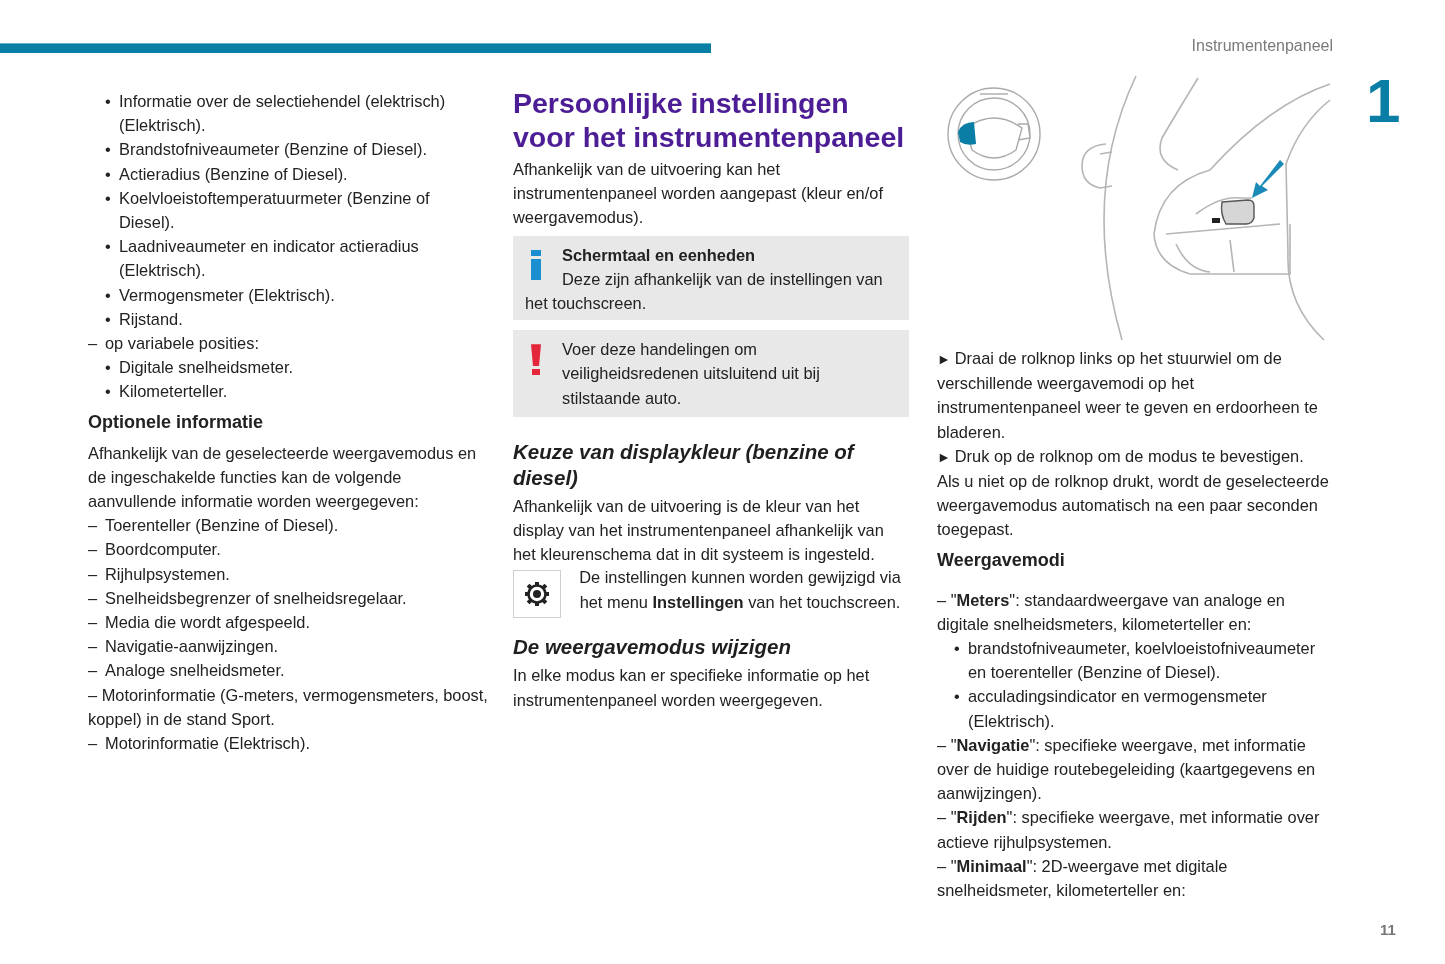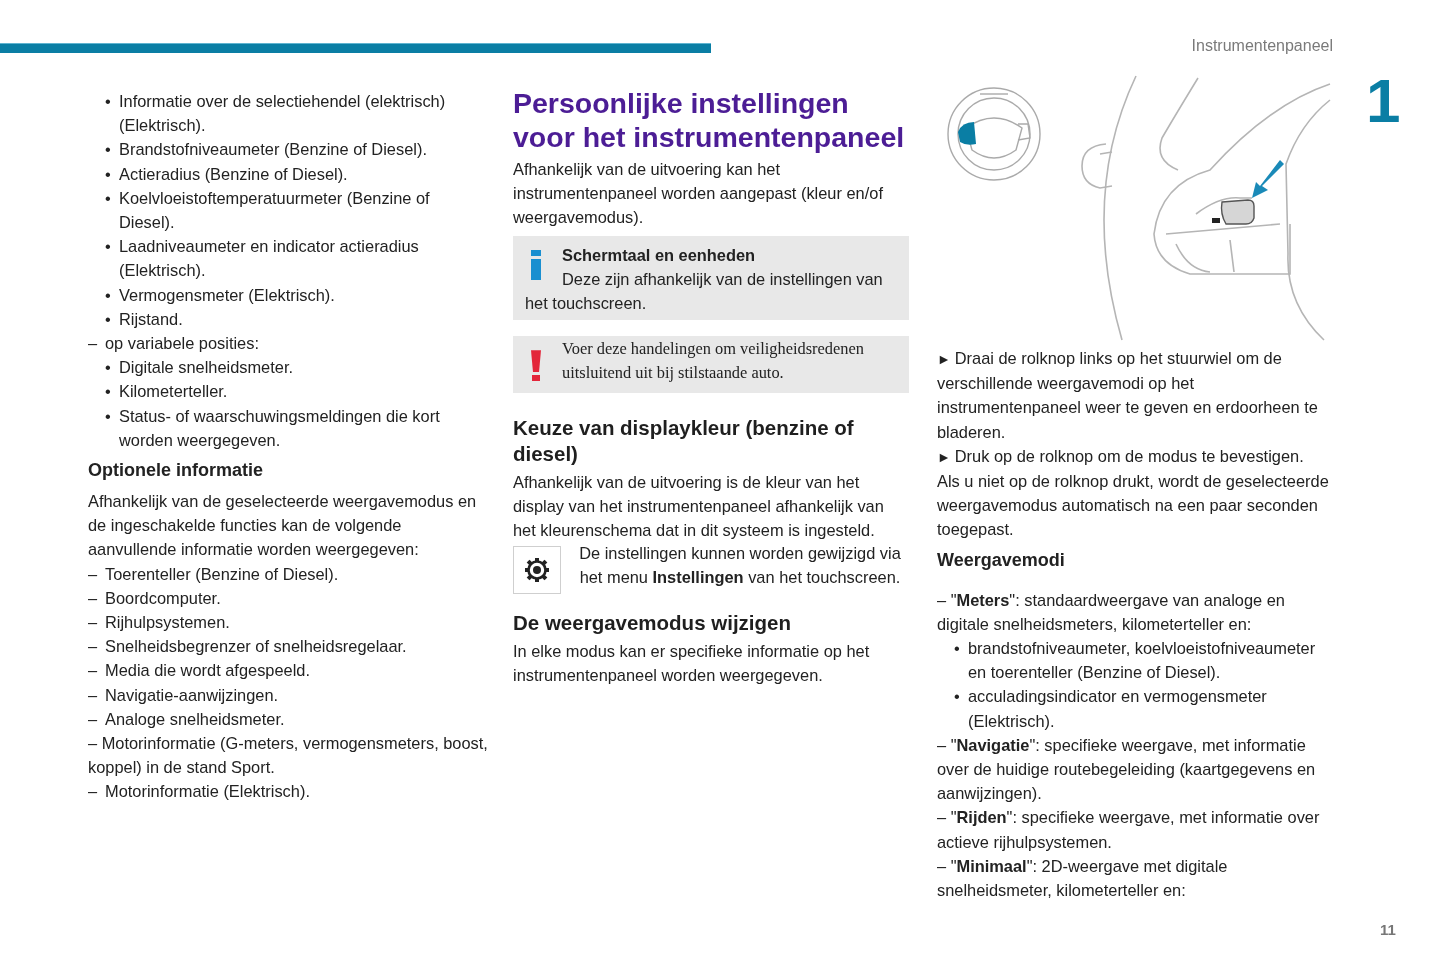--- a/index.html
+++ b/index.html
@@ -18,21 +18,21 @@
   .col3 { left: 937px; top: 346px; width: 400px; }
 
   .bullet { position: relative; padding-left: 31px; }
   .bullet::before { content: "•"; position: absolute; left: 17px; top: 0; }
   .dash { position: relative; padding-left: 17px; }
   .dash::before { content: "–"; position: absolute; left: 0; top: 0; }
   .dash-inline::before { content: "– "; }
   .tri::before { content: "► "; font-size: 14px; }
   .subhead { font-weight: bold; font-size: 18px; margin-top: 6px; margin-bottom: 7px; line-height: 24px; }
   .h1 { font-weight: bold; font-size: 28.5px; line-height: 34px; margin: 0 0 3px 0; color: #4c1d95; }
-  .h2 { font-weight: bold; font-size: 20.5px; line-height: 26px; margin: 22px 0 3px 0; color: #1f1f1f; }
+  .h2 { font-weight: bold; font-size: 20.5px; line-height: 26px; margin: 22px 0 3px 0; color: #1f1f1f; font-style: italic; }
   .box { background: #e8e8e8; padding: 8px 12px 5px 12px; margin-top: 6px; position: relative; }
   .box .ico { position: absolute; left: 18px; top: 14px; }
   .box .indent { padding-left: 37px; }
   .i-icon { width: 10px; }
   .i-icon .dot { width: 10px; height: 6px; background: #1a8fd0; margin-bottom: 3px; }
   .i-icon .stem { width: 10px; height: 21px; background: #1a8fd0; }
   .x-icon { width: 10px; }
   .x-icon .stem { width: 10px; height: 22px; background: #e3263a; clip-path: polygon(0 0,100% 0,80% 100%,20% 100%); }
   .x-icon .dot { width: 8px; height: 6px; background: #e3263a; margin: 3px 1px 0 1px; }
   .gearrow { display: flex; align-items: flex-start; margin-top: 2px; text-align: center; }
@@ -52,21 +52,20 @@
   <div class="bullet">Informatie over de selectiehendel (elektrisch) (Elektrisch).</div>
   <div class="bullet">Brandstofniveaumeter (Benzine of Diesel).</div>
   <div class="bullet">Actieradius (Benzine of Diesel).</div>
   <div class="bullet">Koelvloeistoftemperatuurmeter (Benzine of Diesel).</div>
   <div class="bullet">Laadniveaumeter en indicator actieradius (Elektrisch).</div>
   <div class="bullet">Vermogensmeter (Elektrisch).</div>
   <div class="bullet">Rijstand.</div>
   <div class="dash">op variabele posities:</div>
   <div class="bullet">Digitale snelheidsmeter.</div>
   <div class="bullet">Kilometerteller.</div>
-  <div class="bullet">Status- of waarschuwingsmeldingen die kort worden weergegeven.</div>
   <div class="subhead">Optionele informatie</div>
   <div>Afhankelijk van de geselecteerde weergavemodus en de ingeschakelde functies kan de volgende aanvullende informatie worden weergegeven:</div>
   <div class="dash">Toerenteller (Benzine of Diesel).</div>
   <div class="dash">Boordcomputer.</div>
   <div class="dash">Rijhulpsystemen.</div>
   <div class="dash">Snelheidsbegrenzer of snelheidsregelaar.</div>
   <div class="dash">Media die wordt afgespeeld.</div>
   <div class="dash">Navigatie-aanwijzingen.</div>
   <div class="dash">Analoge snelheidsmeter.</div>
   <div class="dash-inline">Motorinformatie (G-meters, vermogensmeters, boost, koppel) in de stand Sport.</div>
@@ -79,21 +78,21 @@
 
   <div class="box" style="padding-top:7px;">
     <div class="ico i-icon">
         <div class="dot"></div>
         <div class="stem"></div>
       </div>
     <div class="indent" style="font-weight:bold;">Schermtaal en eenheden</div>
     <div style="text-indent:37px;">Deze zijn afhankelijk van de instellingen van het touchscreen.</div>
   </div>
 
-  <div class="box" style="margin-top:16px; padding-top:1px; padding-bottom:7px;font-family:Liberation Serif, serif;">
+  <div class="box" style="margin-top:10px; padding-top:7px; padding-bottom:7px;">
     <div class="ico x-icon">
         <div class="stem"></div>
         <div class="dot"></div>
       </div>
     <div class="indent">Voer deze handelingen om veiligheidsredenen uitsluitend uit bij stilstaande auto.</div>
   </div>
 
   <div class="h2">Keuze van displaykleur (benzine of diesel)</div>
   <div>Afhankelijk van de uitvoering is de kleur van het display van het instrumentenpaneel afhankelijk van het kleurenschema dat in dit systeem is ingesteld.</div>
   <div class="gearrow">

